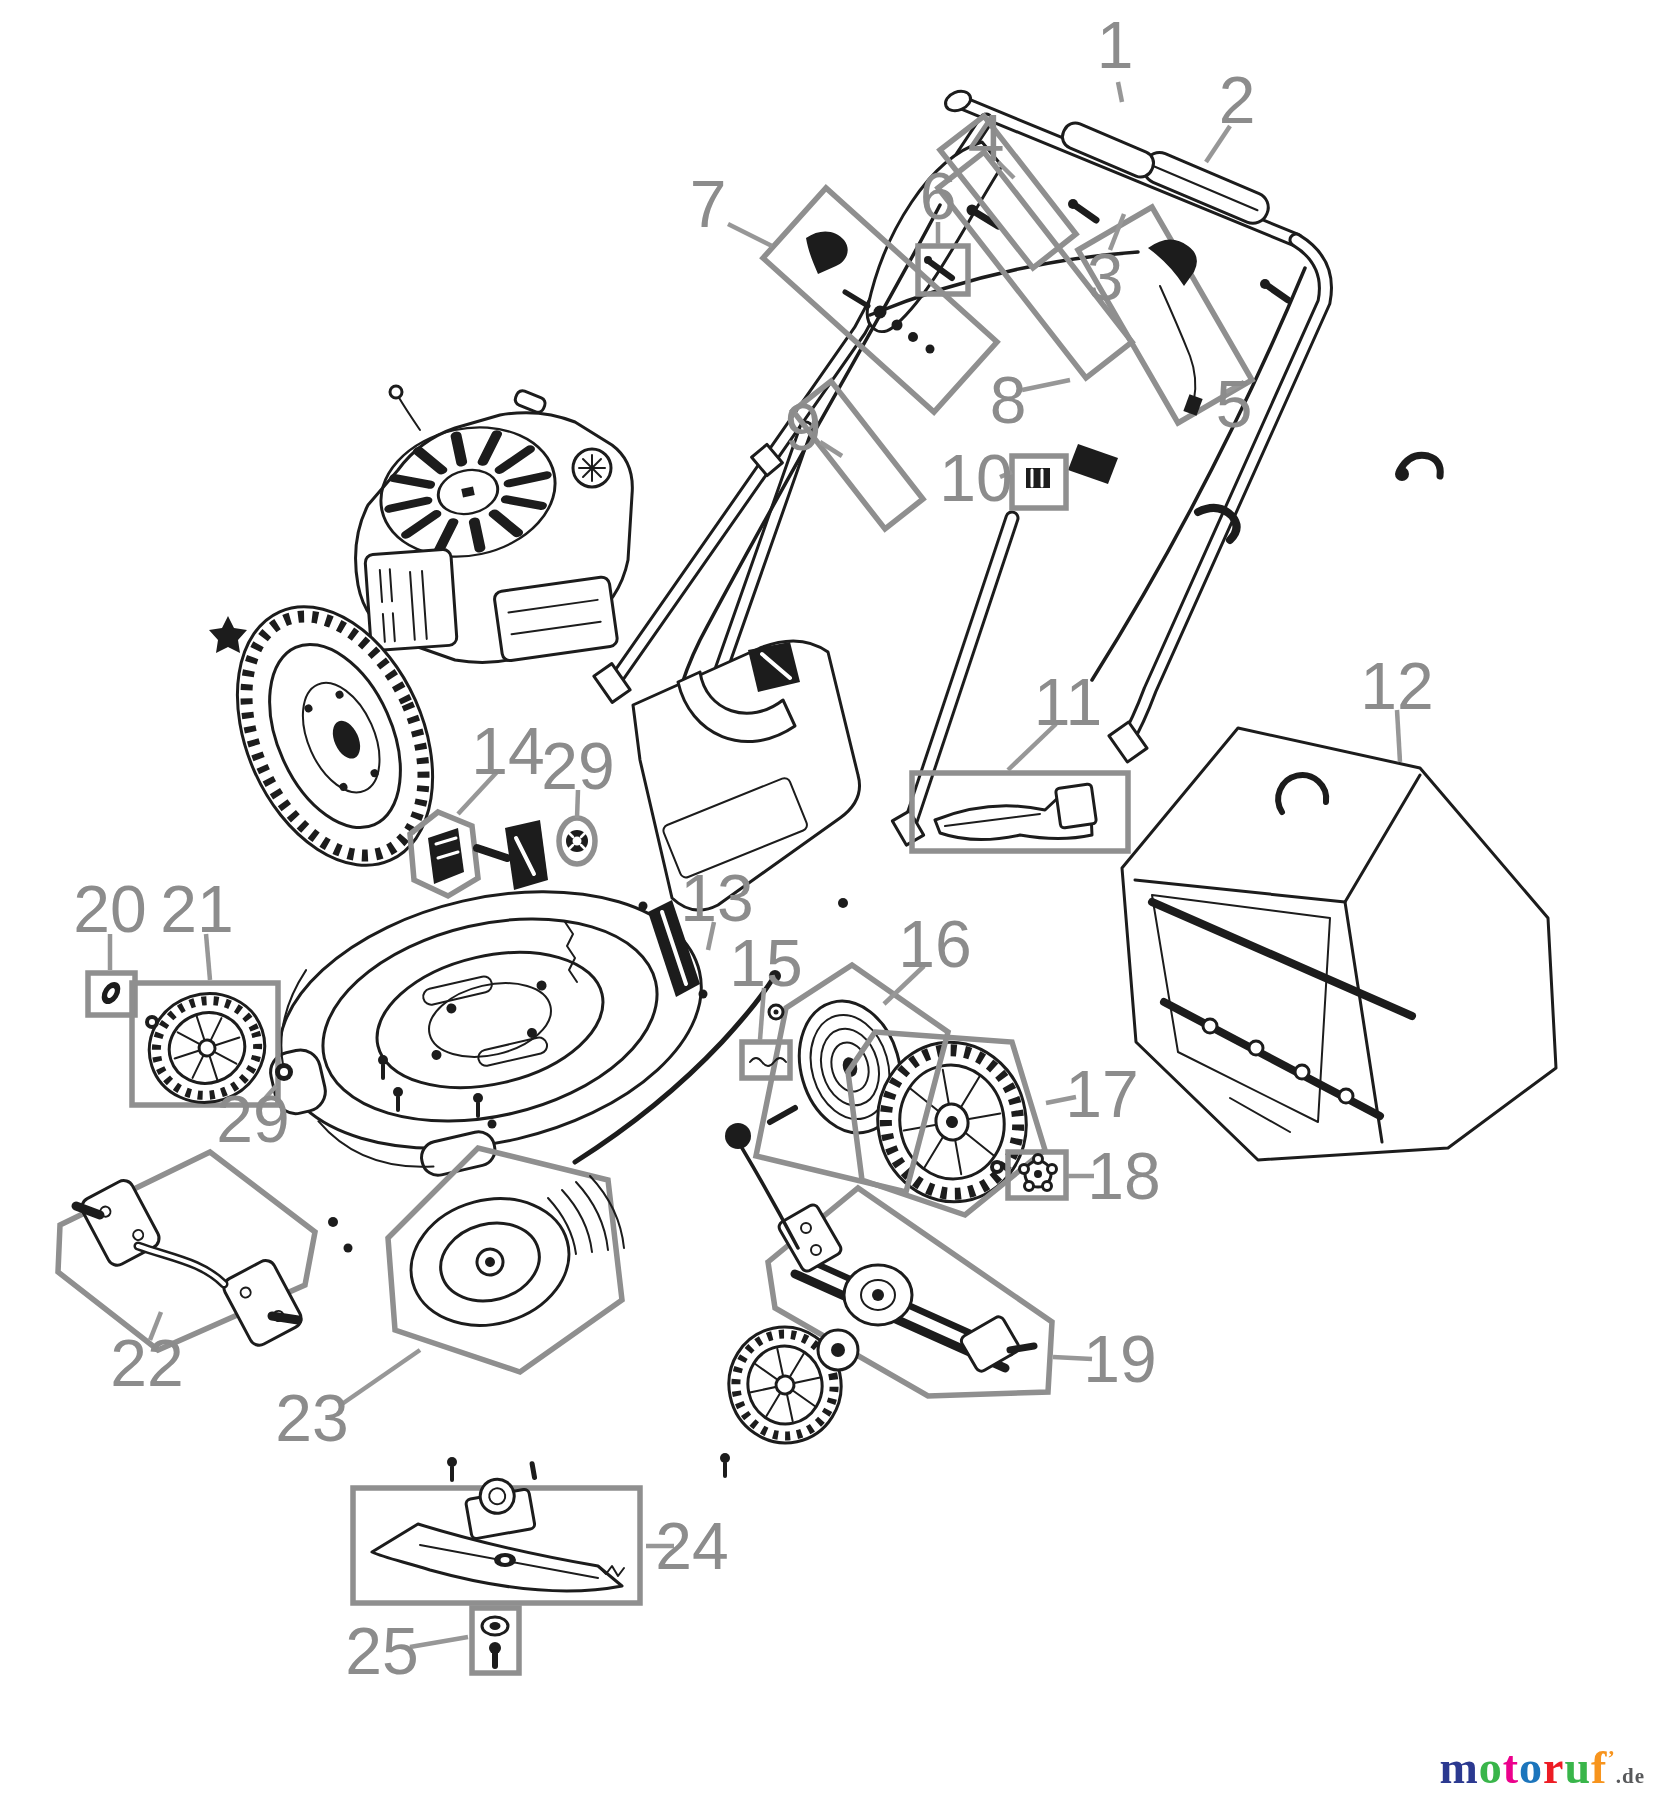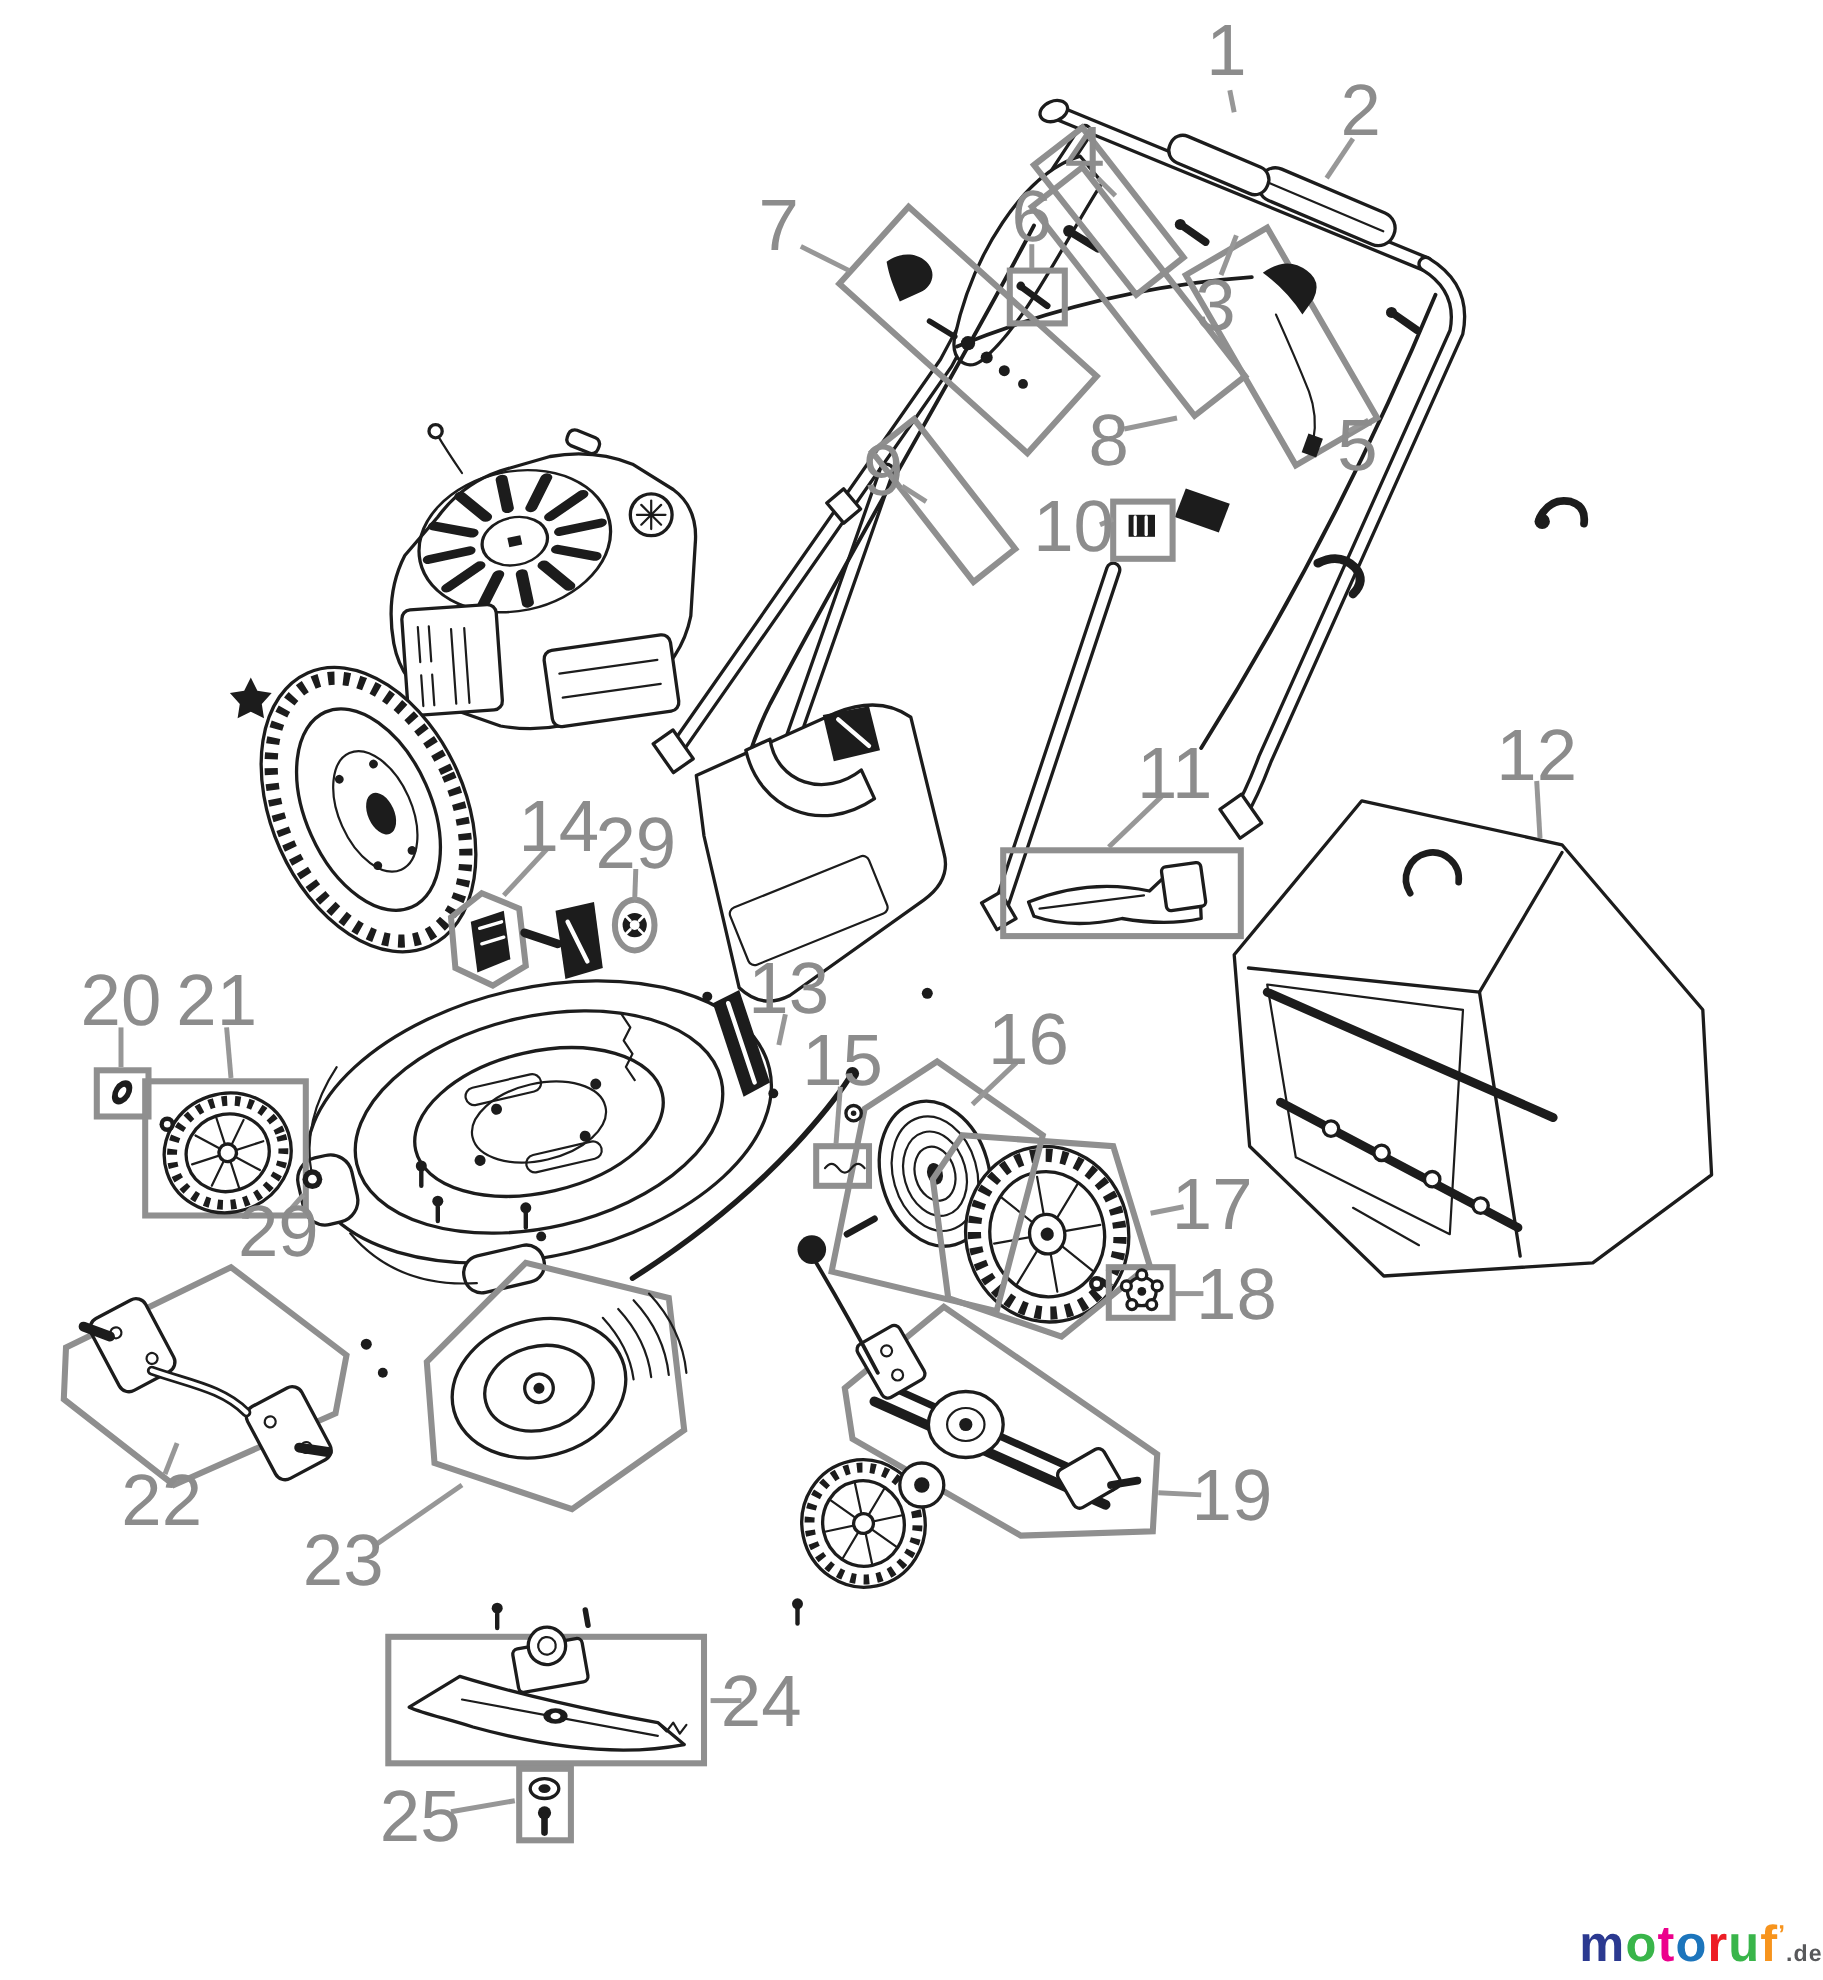--- a/index.html
+++ b/index.html
@@ -14,21 +14,21 @@
   .bstk{fill:none;stroke:#1c1c1c;stroke-linecap:round;}
   .tube{stroke:#1c1c1c;stroke-width:15;stroke-linecap:round;fill:none;}
   .tubein{stroke:#ffffff;stroke-width:9;stroke-linecap:round;fill:none;}
   .cable{stroke:#1c1c1c;stroke-width:3.5;fill:none;stroke-linecap:round;}
   .tread{fill:none;stroke:#1c1c1c;stroke-width:12;stroke-dasharray:6 8;}
   .tread-s{fill:none;stroke:#1c1c1c;stroke-width:9;stroke-dasharray:5 7;}
   .callout{fill:none;stroke:#8f8f8f;stroke-width:5.5;stroke-linejoin:miter;}
   .leader{stroke:#979797;stroke-width:4.5;stroke-linecap:butt;}
   .plabel{font-family:"Liberation Sans",sans-serif;font-size:66px;fill:#8c8c8c;text-anchor:middle;}
 
-  #logo{position:absolute;right:0;bottom:6px;font-family:Liberation Sans, sans-serif;font-weight:bold;font-size:46px;letter-spacing:1px;white-space:nowrap;}
+  #logo{position:absolute;right:12px;bottom:6px;font-family:Liberation Serif, serif;font-weight:bold;font-size:46px;letter-spacing:1px;white-space:nowrap;}
   #logo .suffix{font-size:21px;font-weight:bold;}
   #logo .tick{font-size:22px;vertical-align:18px;}
 </style>
 </head>
 <body>
 
 <div id="stage">
 <svg id="diagram-svg" width="1657" height="1800" viewBox="0 0 1657 1800" xmlns="http://www.w3.org/2000/svg">
 
   <g>

